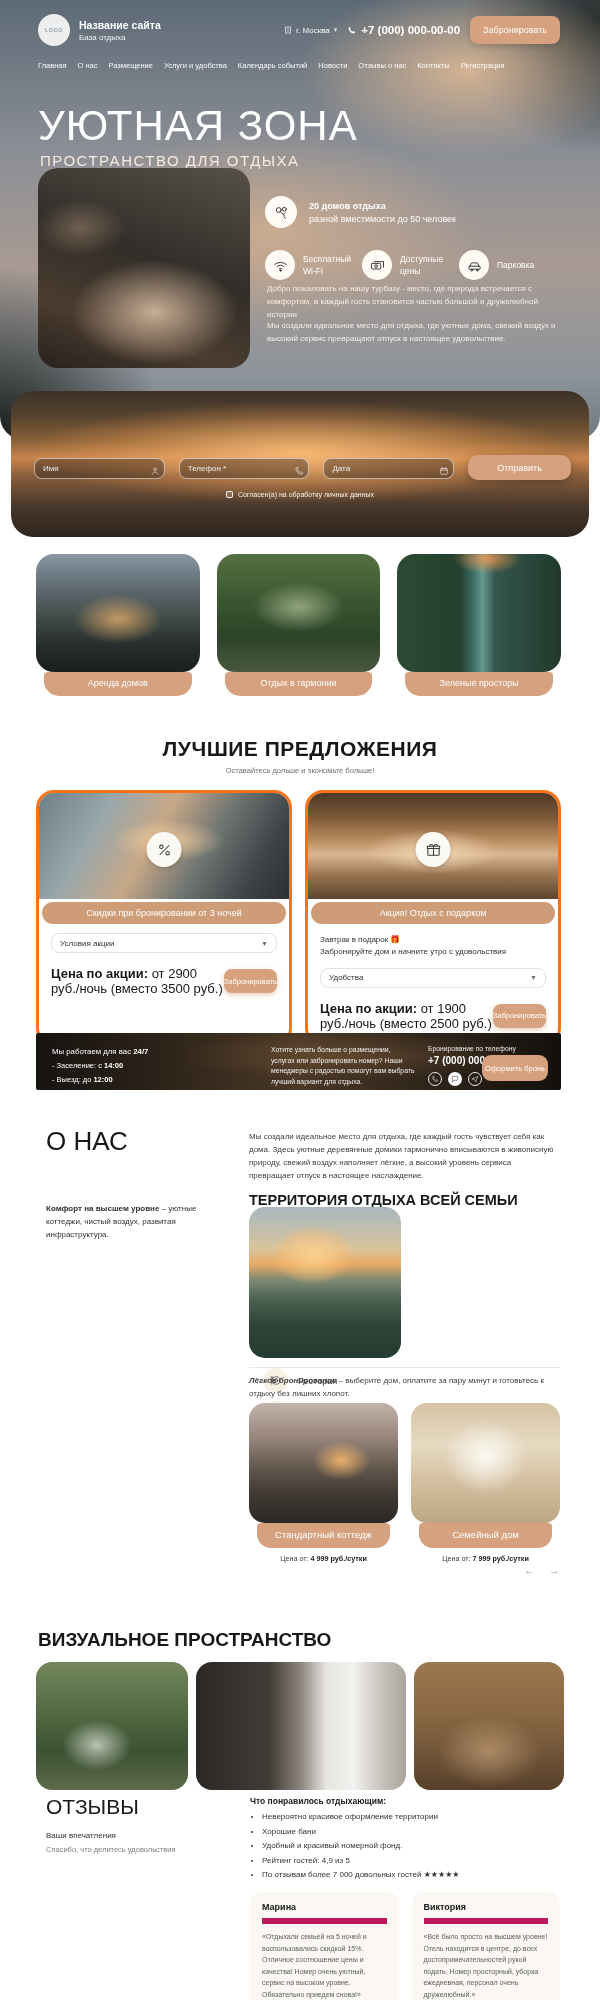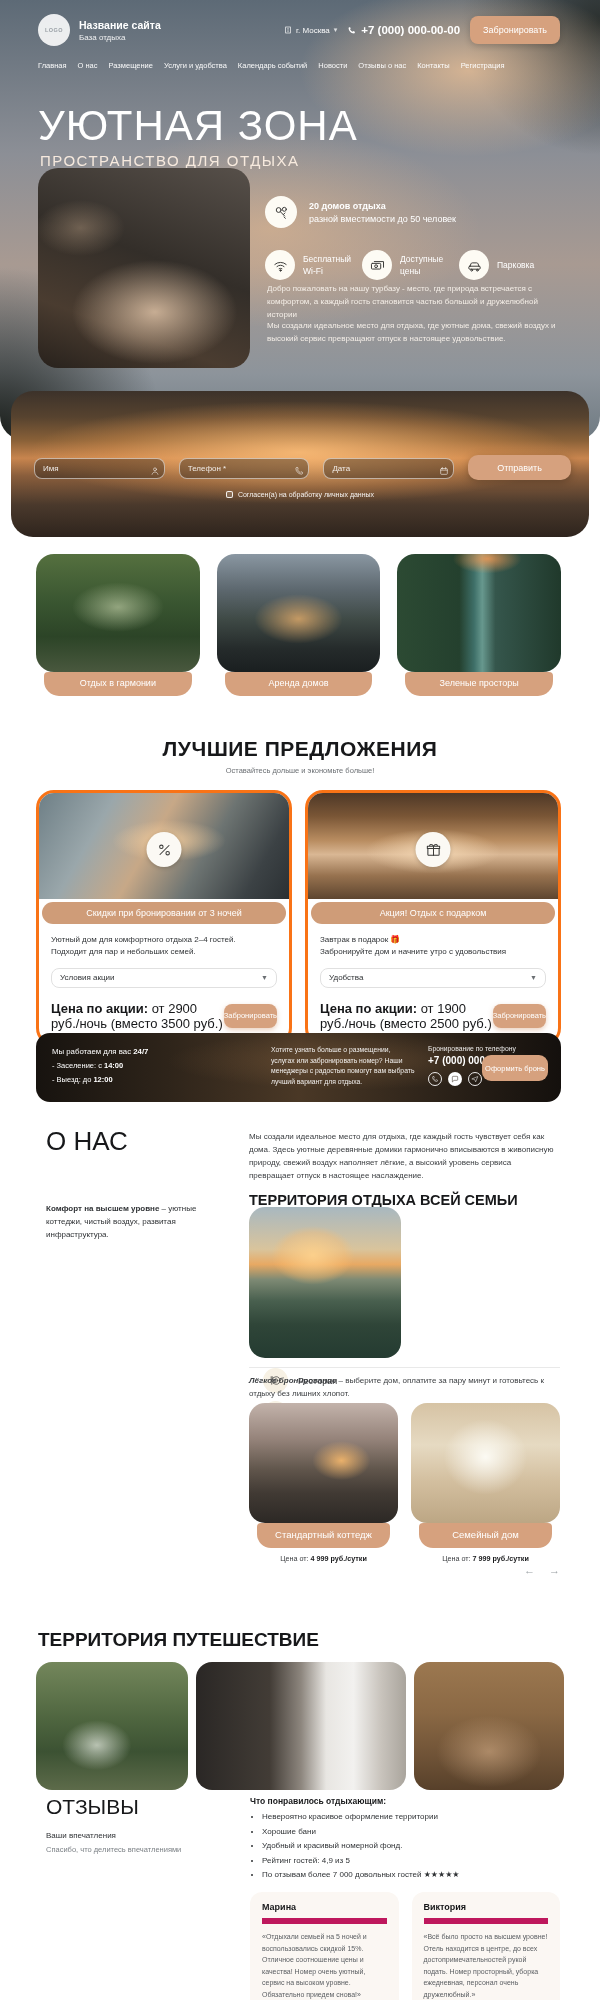--- a/index.html
+++ b/index.html
@@ -96,21 +96,21 @@
   .obadge { margin:3px 3px 0; background:#CF9C78; color:#fff; text-align:center; font-size:9px; padding:6px 4px; border-radius:12px; }
   .obody { padding:10px 12px 0; font-size:8px; color:#2f3235; line-height:1.55; }
   .oselect { margin:9px 12px 0; height:20px; border:1px solid #e0e0e0; border-radius:8px; display:flex; align-items:center; padding:0 8px; font-size:8px; color:#2f3235; cursor:pointer; }
   .oselect .caret2 { margin-left:auto; font-size:7px; color:#6b6f73; }
   .oprice-row { margin:13px 12px 0; display:flex; align-items:center; justify-content:space-between; }
   .oprice { font-size:13px; color:#17181a; }
   .oprice b { font-weight:700; }
   .btn-obook { width:64px; height:24px; font-size:7.5px; border-radius:8px; box-shadow:0 2px 5px rgba(214,161,126,.5); }
 
   
-  .banner { position:absolute; left:36px; right:39px; top:1033px; height:69px; border-radius:14px; overflow:hidden; color:#fff;
+  .banner { position:absolute; left:36px; right:39px; top:1033px; height:57px; border-radius:2px; overflow:hidden; color:#fff;
     background:
       radial-gradient(50% 60% at 60% 40%, rgba(150,110,70,.35), transparent 70%),
       linear-gradient(90deg, #17130f 0%, #2e241a 25%, #4a3826 50%, #2e241a 75%, #14100d 100%);
   }
   .b-c1 { position:absolute; left:16px; top:14px; font-size:7.8px; }
   .b-c1 .t { font-weight:400; } .b-c1 b { font-weight:700; }
   .b-c1 .ln { margin-top:5px; font-size:7.5px; }
   .b-c2 { position:absolute; left:235px; top:12px; width:145px; font-size:6.8px; line-height:1.55; color:rgba(255,255,255,.92); }
   .b-c3 { position:absolute; left:392px; top:12px; }
   .b-c3 .lbl { font-size:6.8px; color:rgba(255,255,255,.9); }
@@ -303,26 +303,26 @@
       <button class="btn btn-send">Отправить</button>
     </div>
     <div class="consent">
       <span class="cbox"></span>
       <span>Согласен(а) на обработку личных данных</span>
     </div>
   </div>
 
   <div class="hcards">
     <div class="hcard">
+      <div class="himg himg1"></div>
+      <div class="hlabel">Аренда домов</div>
+    </div>
+    <div class="hcard">
       <div class="himg himg2"></div>
       <div class="hlabel">Отдых в гармонии</div>
-    </div>
-    <div class="hcard">
-      <div class="himg himg1"></div>
-      <div class="hlabel">Аренда домов</div>
     </div>
     <div class="hcard">
       <div class="himg himg3"></div>
       <div class="hlabel">Зеленые просторы</div>
     </div>
   </div>
 
   <div class="offers-title">ЛУЧШИЕ ПРЕДЛОЖЕНИЯ</div>
   <div class="offers-sub">Оставайтесь дольше и экономьте больше!</div>
 
@@ -331,24 +331,20 @@
       <div class="oimg oimg1">
         <div class="ocirc">
           <svg viewBox="0 0 24 24">
               <circle cx="7.8" cy="7.8" r="2.3"></circle>
               <circle cx="16.2" cy="16.2" r="2.3"></circle>
               <path d="M6 18 18 6"></path>
             </svg>
         </div>
       </div>
       <div class="obadge">Скидки при бронировании от 3 ночей</div>
-      <div class="obody">
-        <div>Уютный дом для комфортного отдыха 2–4 гостей.</div>
-        <div>Подходит для пар и небольших семей.</div>
-      </div>
       <div class="oselect">
         <span>Условия акции</span>
         <span class="caret2">▼</span>
       </div>
       <div class="oprice-row">
         <div class="oprice"><b>Цена по акции:</b><span> от 2900 руб./ночь (вместо 3500 руб.)</span></div>
         <button class="btn btn-obook">Забронировать</button>
       </div>
     </div>
 
@@ -469,30 +465,30 @@
       <div class="house-img house-img2"></div>
       <div class="house-label">Семейный дом</div>
       <div class="house-price"><span>Цена от: </span><b>7 999 руб./сутки</b></div>
     </div>
   </div>
   <div class="pager">
     <span>←</span>
     <span>→</span>
   </div>
 
-  <div class="gal-title">ТЕРРИТОРИЯ ПУТЕШЕСТВИЕ</div>
+  <div class="gal-title">ВИЗУАЛЬНОЕ ПРОСТРАНСТВО</div>
   <div class="gallery">
     <div class="gimg gimg1"></div>
     <div class="gimg gimg2"></div>
     <div class="gimg gimg3"></div>
   </div>
 
   <div class="rev-title">ОТЗЫВЫ</div>
   <div class="rev-sub1">Ваши впечатления</div>
-  <div class="rev-sub2">Спасибо, что делитесь впечатлениями</div>
+  <div class="rev-sub2">Спасибо, что делитесь удовольствия</div>
   <div class="liked-title">Что понравилось отдыхающим:</div>
   <ul class="liked">
     <li>Невероятно красивое оформление территории</li>
     <li>Хорошие бани</li>
     <li>Удобный и красивый номерной фонд.</li>
     <li>Рейтинг гостей: 4,9 из 5</li>
     <li>По отзывам более 7 000 довольных гостей ★★★★★</li>
   </ul>
 
   <div class="rcards">

